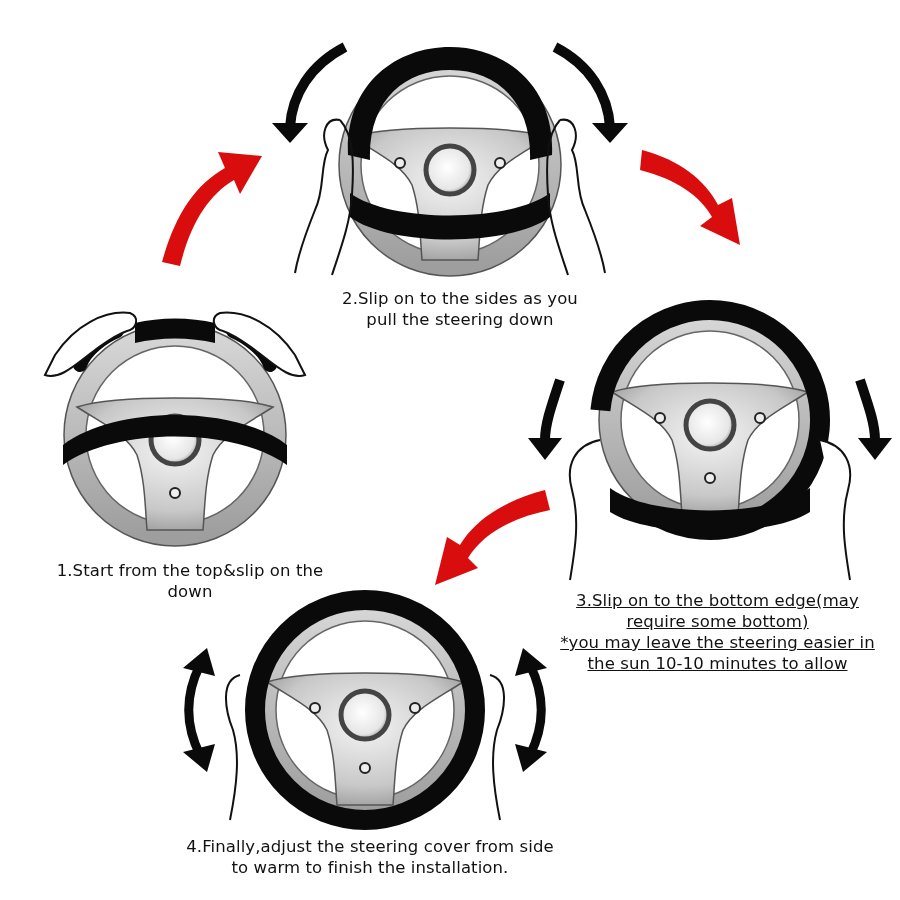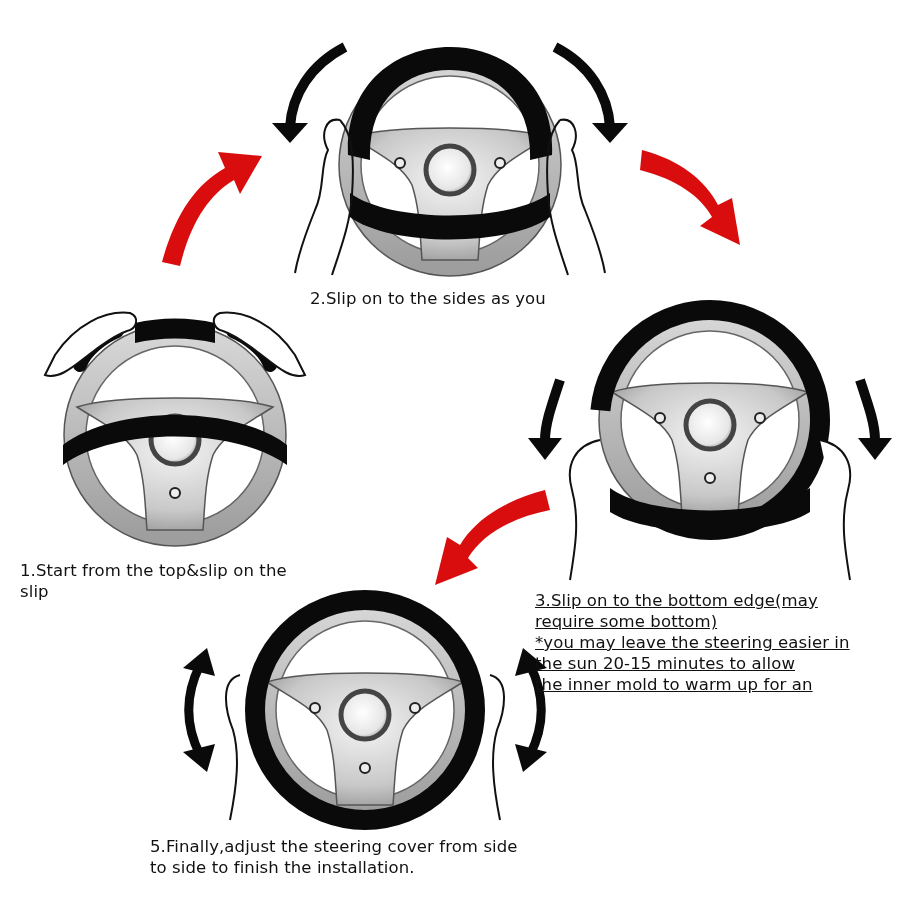--- a/index.html
+++ b/index.html
@@ -1,17 +1,17 @@
 <!DOCTYPE html>
 <html><head>
 <meta charset="utf-8">
 <style>
   html,body{margin:0;padding:0;background:#fff;}
   #canvas{position:relative;width:900px;height:900px;background:#fff;overflow:hidden;font-family:"DejaVu Sans","Liberation Sans",sans-serif;}
-  .caption{position:absolute;text-align:left;color:#111;font-size:16.5px;line-height:21px;letter-spacing:0.1px;}
+  .caption{position:absolute;text-align:center;color:#111;font-size:16.5px;line-height:21px;letter-spacing:0.1px;}
   .caption div{white-space:nowrap;}
   svg{position:absolute;left:0;top:0;}
 </style>
 </head>
 <body>
 
 <div id="canvas">
 
   <svg width="900" height="900" viewBox="0 0 900 900">
     <defs>
@@ -104,33 +104,33 @@
     <g>
       <path d="M642,150 C680,160 705,180 718,205 L732,198 L740,245 L700,226 L712,217 C700,196 678,180 640,170 Z" fill="#d90d0d"></path>
     </g>
     <g>
       <path d="M545,490 C505,500 475,520 460,545 L447,537 L435,585 L478,568 L468,558 C482,535 510,518 550,510 Z" fill="#d90d0d"></path>
     </g>
   </svg>
 
   <div class="caption" style="left:310px;top:288px;width:300px;">
     <div>2.Slip on to the sides as you</div>
+    <div>pull the steering down</div>
   </div>
 
   <div class="caption" style="left:20px;top:560px;width:340px;">
     <div>1.Start from the top&amp;slip on the</div>
-    <div>slip</div>
+    <div>down</div>
   </div>
 
   <div class="caption" style="left:535px;top:590px;width:365px;text-decoration:underline;">
     <div>3.Slip on to the bottom edge(may</div>
     <div>require some bottom)</div>
     <div>*you may leave the steering easier in</div>
-    <div>the sun 20-15 minutes to allow</div>
-    <div>the inner mold to warm up for an</div>
+    <div>the sun 10-10 minutes to allow</div>
   </div>
 
   <div class="caption" style="left:150px;top:836px;width:440px;">
-    <div>5.Finally,adjust the steering cover from side</div>
-    <div>to side to finish the installation.</div>
+    <div>4.Finally,adjust the steering cover from side</div>
+    <div>to warm to finish the installation.</div>
   </div>
 
 </div>
 
 </body></html>

